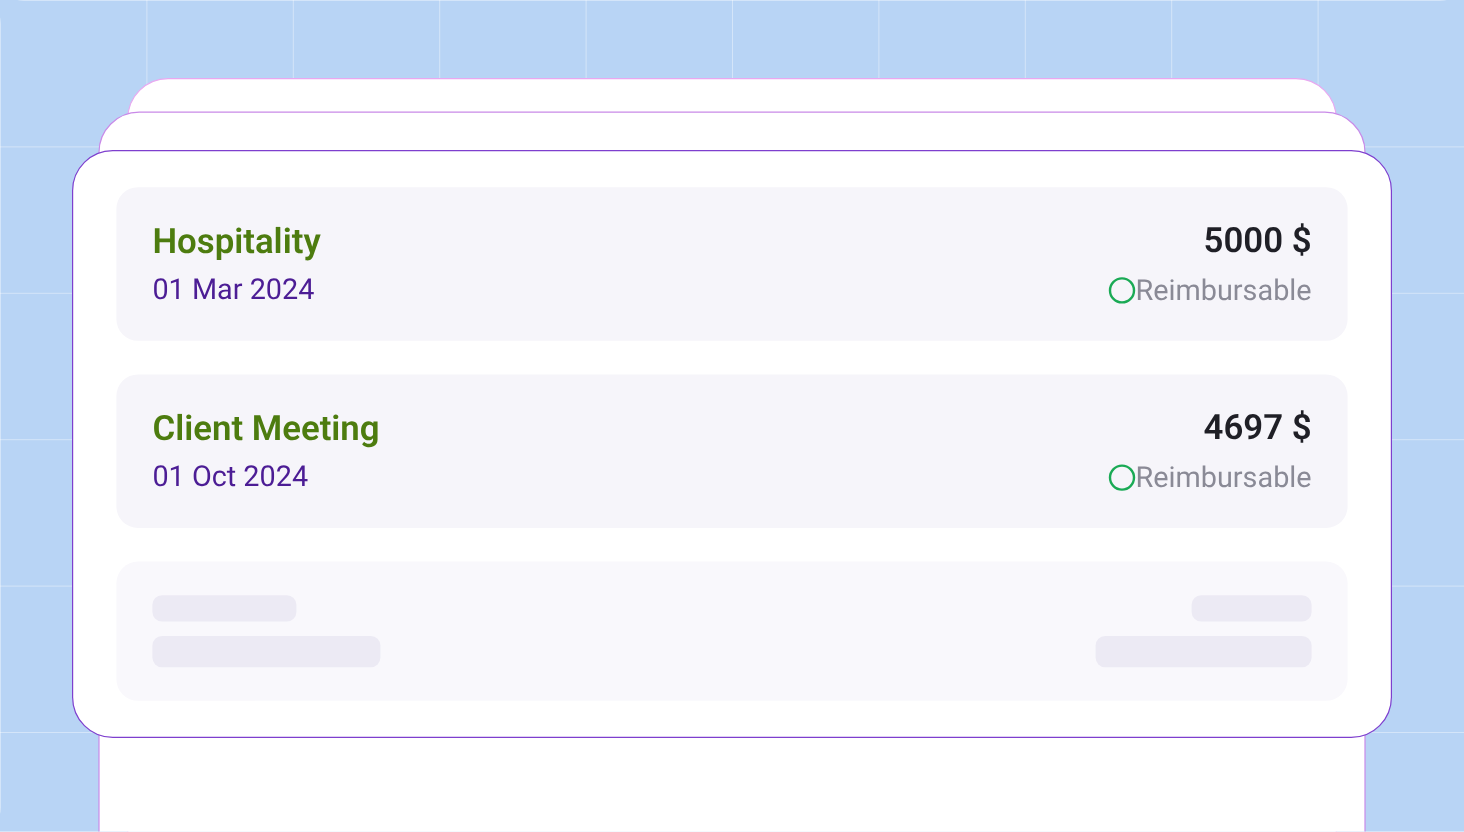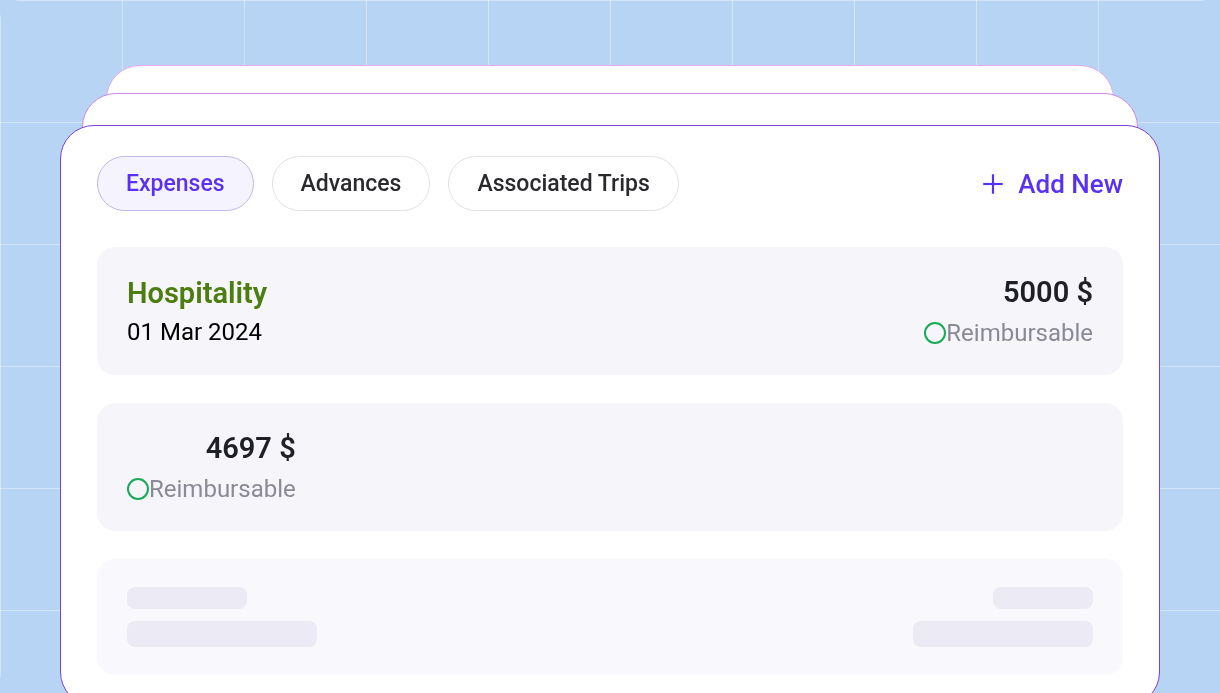--- a/index.html
+++ b/index.html
@@ -134,21 +134,21 @@
     }
     
     .expense-title {
       font-size: 29px;
       font-weight: 600;
       color: #4d7c0f;
     }
     
     .expense-date {
       font-size: 24px;
-      color: #000000;
+      color: #4c1d95;
       font-weight: 400;
     }
     
     .expense-right {
       display: flex;
       flex-direction: column;
       align-items: flex-end;
       gap: 10px;
     }
     
@@ -210,50 +210,40 @@
 <body>
 
 <div class="grid-bg"></div>
 
 <div class="card-stack">
   <div class="card-back1"></div>
   <div class="card-back2"></div>
 
   <div class="card-main">
 
-    <div class="header-row">
-      <div class="tabs">
-        <div class="tab active">Expenses</div>
-        <div class="tab">Advances</div>
-        <div class="tab">Associated Trips</div>
-      </div>
-      <div class="add-new">
-        <svg class="plus-icon" viewBox="0 0 24 24">
-          <line x1="12" y1="3" x2="12" y2="21"></line>
-          <line x1="3" y1="12" x2="21" y2="12"></line>
-        </svg>
-        <span>Add New</span>
-      </div>
-    </div>
 
     <div class="expense-item">
       <div class="expense-left">
         <div class="expense-title">Hospitality</div>
         <div class="expense-date">01 Mar 2024</div>
       </div>
       <div class="expense-right">
         <div class="expense-amount">5000 $</div>
         <div class="expense-status">
           <span class="status-circle"></span>
           <span>Reimbursable</span>
         </div>
       </div>
     </div>
 
     <div class="expense-item">
+      <div class="expense-left">
+        <div class="expense-title">Client Meeting</div>
+        <div class="expense-date">01 Oct 2024</div>
+      </div>
       <div class="expense-right">
         <div class="expense-amount">4697 $</div>
         <div class="expense-status">
           <span class="status-circle"></span>
           <span>Reimbursable</span>
         </div>
       </div>
     </div>
 
     <div class="skeleton-item">

